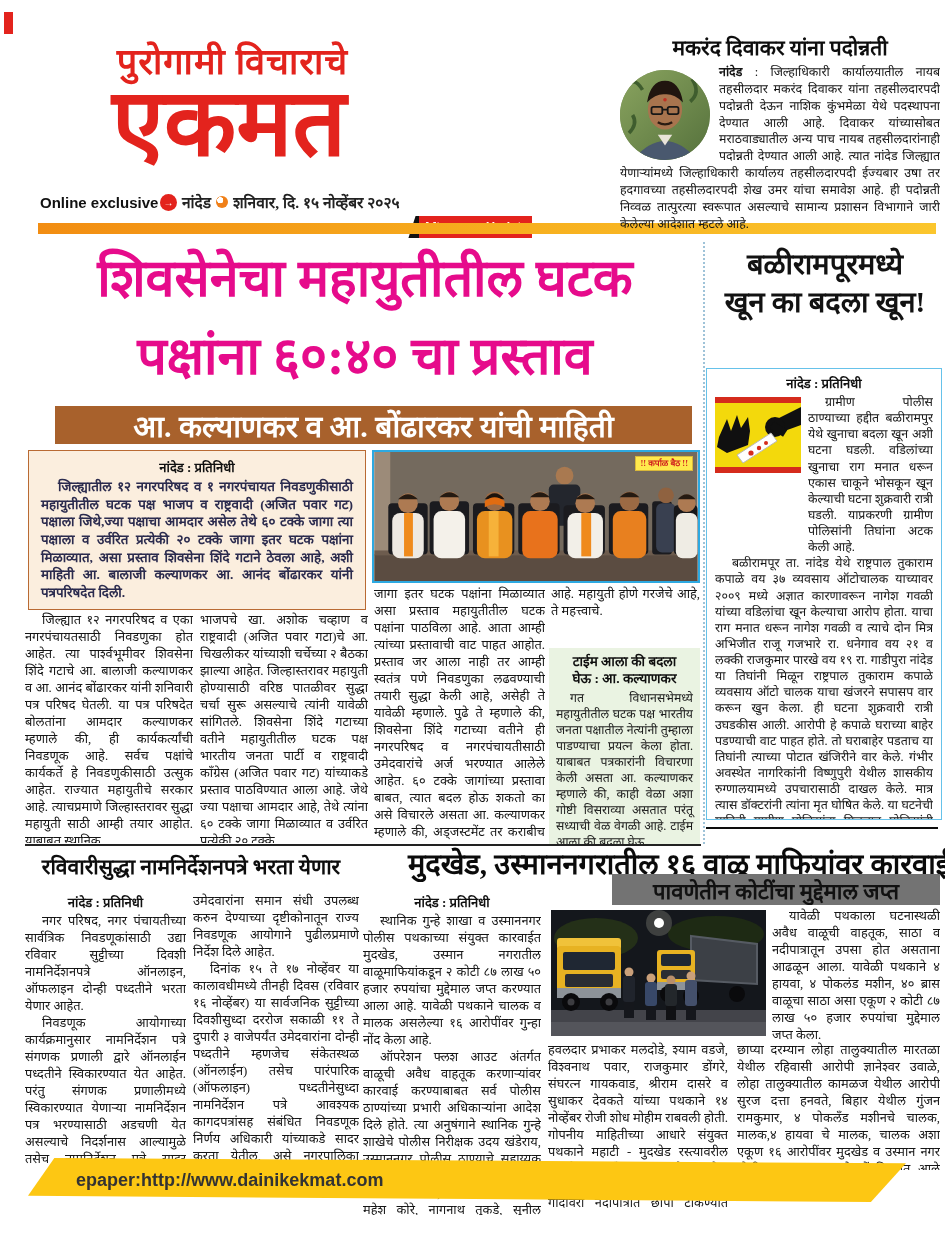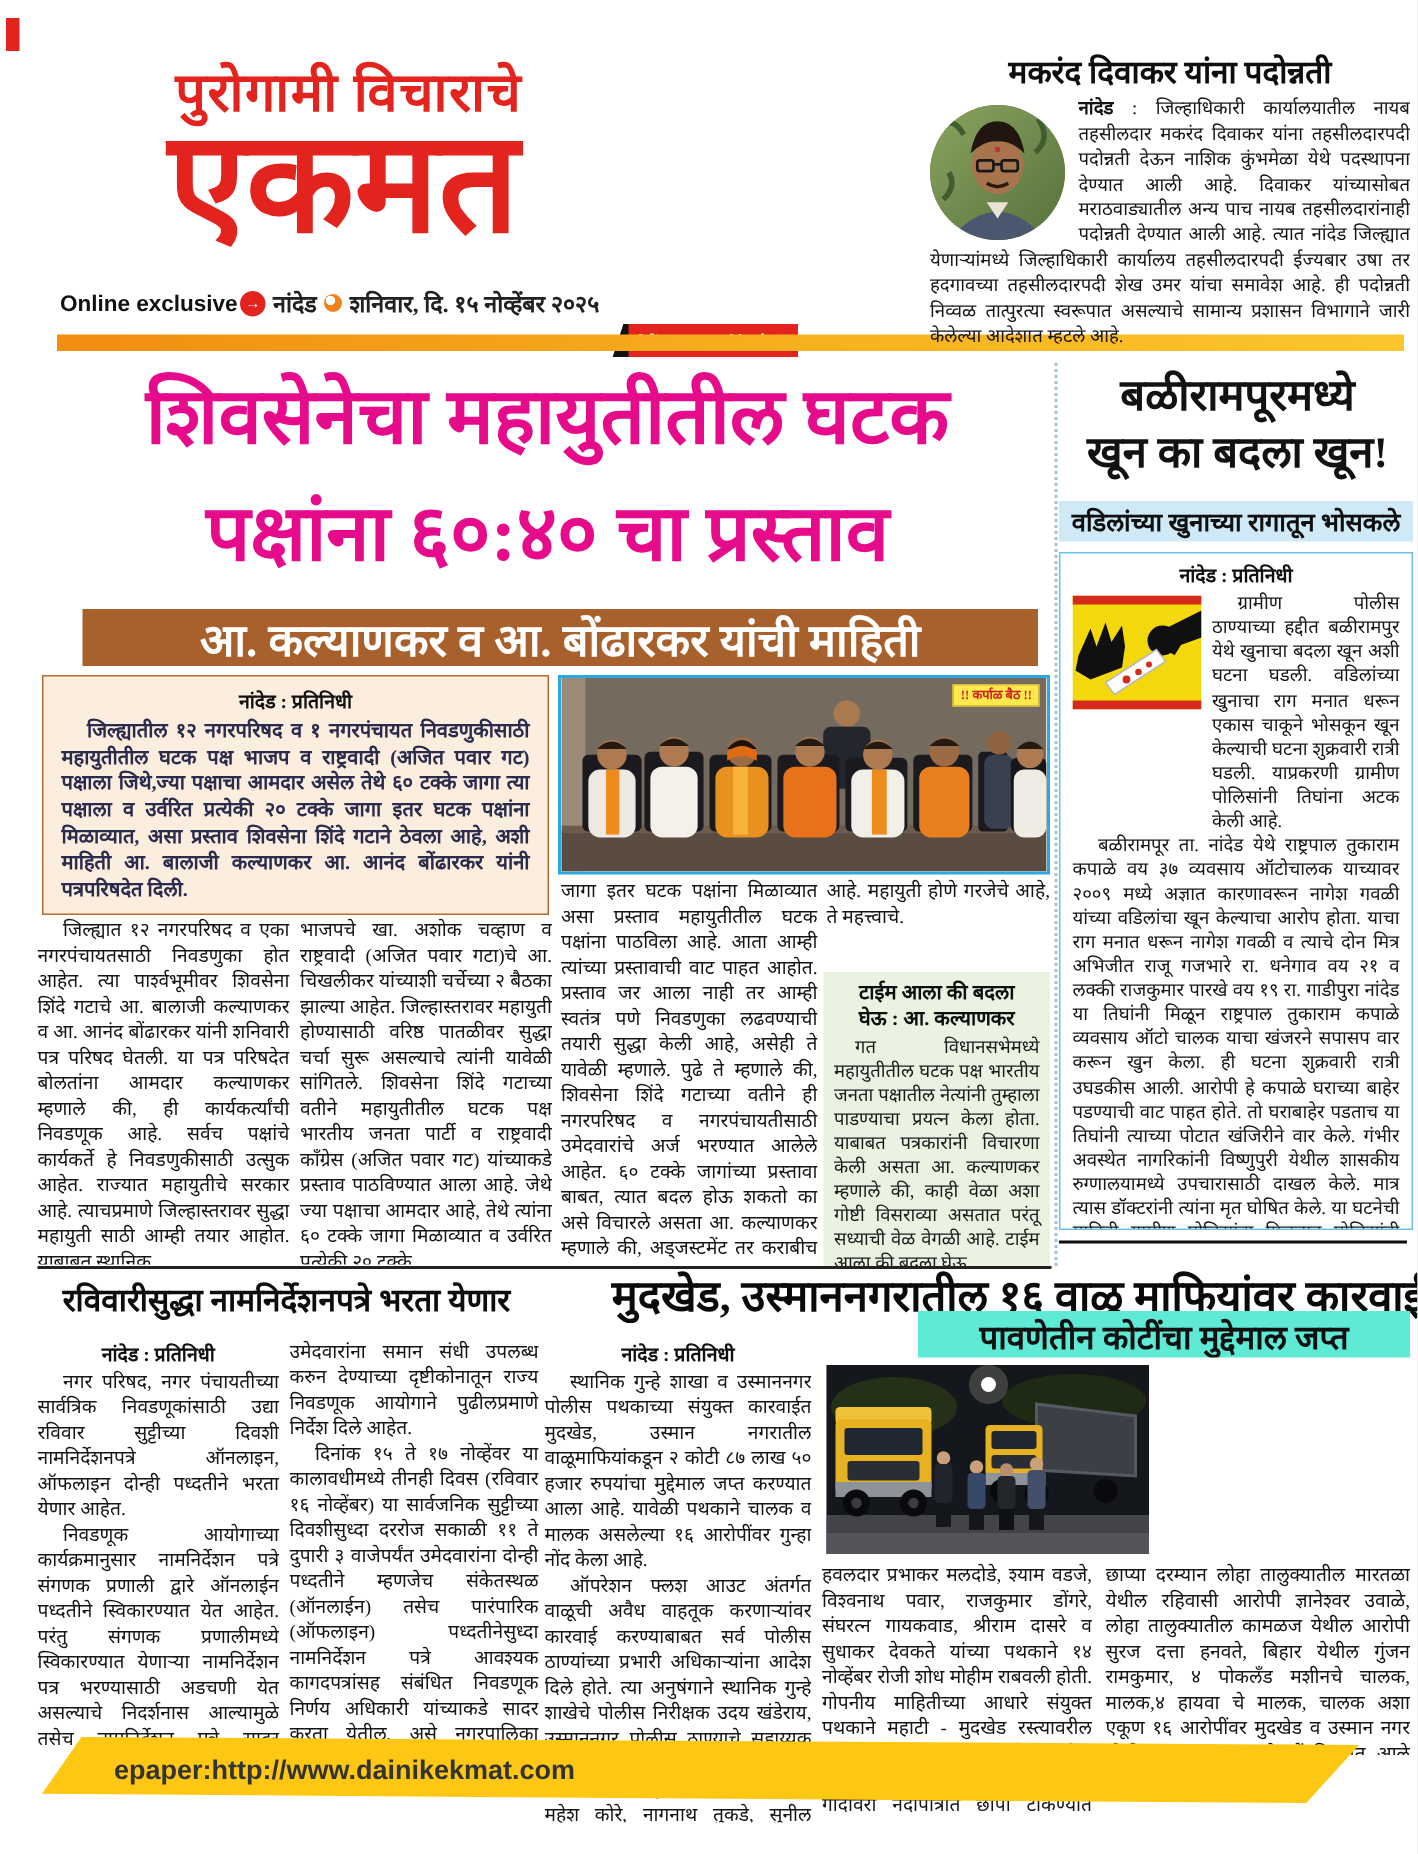--- a/index.html
+++ b/index.html
@@ -63,21 +63,21 @@
 
   .ruleA{left:706px;top:827px;width:232px;height:2px;background:#0d0d0d;}
   .ruleB{left:25px;top:844px;width:676px;height:2px;background:#222;}
 
   
   .nom-h{left:20px;top:852px;width:342px;font-size:21px;font-weight:700;text-align:center;color:#0d0d0d;overflow:hidden;}
   .nomc1{left:25px;top:893px;width:161px;height:272px;}
   .nomc2{left:193px;top:893px;width:166px;height:272px;}
   .raid-h{left:372px;top:843px;width:578px;font-size:29px;font-weight:700;text-align:right;color:#0a0a0a;overflow:hidden;white-space:nowrap;}
   .raidc1{left:363px;top:893px;width:178px;height:322px;}
-  .peach-bar{left:612px;top:874px;width:328px;height:31px;background:#5eead4;color:#111;font-size:22px;font-weight:700;
+  .peach-bar{left:612px;top:874px;width:328px;height:31px;background:#737373;color:#111;font-size:22px;font-weight:700;
              display:flex;align-items:center;justify-content:center;overflow:hidden;}
   .truck-box{left:551px;top:910px;width:215px;height:126px;overflow:hidden;background:#14171c;}
   .raid-beside{left:772px;top:908px;width:168px;height:132px;}
   .raid-ul{left:548px;top:1042px;width:180px;height:172px;}
   .raid-ur{left:737px;top:1042px;width:203px;height:128px;}
 
   
   .footer-band{left:28px;top:1158px;width:878px;height:44px;background:#fdc713;z-index:6;
                clip-path:polygon(3% 0, 100% 12%, 96% 100%, 0 86%);
                display:flex;align-items:center;}
@@ -222,21 +222,20 @@
   </div>
 
   <div class="abs col c4 jtxt">आहे. महायुती होणे गरजेचे आहे, ते महत्त्वाचे.</div>
 
   <div class="abs dotted-sep"></div>
 
   <div class="abs crime-h">
     <div>बळीरामपूरमध्ये</div>
     <div>खून का बदला खून!</div>
   </div>
-  <div class="abs crime-sub">वडिलांच्या खुनाच्या रागातून भोसकले</div>
 
   <div class="abs crime-box">
     <div class="dateline">नांदेड : प्रतिनिधी</div>
     <div class="knife-wrap">
       <svg width="86" height="76" viewBox="0 0 86 76">
         <rect width="86" height="76" fill="#f3d90c"></rect>
         <rect width="86" height="6" fill="#d52b1c"></rect>
         <rect y="70" width="86" height="6" fill="#d52b1c"></rect>
         <path d="M4,40 L12,22 L16,34 L22,18 L26,31 L33,20 L35,34 L33,48 L12,56 L2,50 Z" fill="#101010"></path>
         <path d="M86,10 L58,24 L64,36 L86,28 Z" fill="#101010"></path>
@@ -317,20 +316,21 @@
         <circle cx="120" cy="70" r="4.5" fill="#b98f6b"></circle>
           <rect x="114" y="74" width="12" height="22" rx="3" fill="#23272b"></rect>
           <rect x="115" y="96" width="10" height="14" fill="#101114"></rect>
         <circle cx="140" cy="66" r="4.5" fill="#caa07a"></circle>
           <rect x="134" y="70" width="12" height="26" rx="3" fill="#44506b"></rect>
           <rect x="135" y="96" width="10" height="14" fill="#15171c"></rect>
       </g>
     </svg>
   </div>
 
+  <div class="abs col raid-beside jtxt para">यावेळी पथकाला घटनास्थळी अवैध वाळूची वाहतूक, साठा व नदीपात्रातून उपसा होत असताना आढळून आला. यावेळी पथकाने ४ हायवा, ४ पोकलंड मशीन, ४० ब्रास वाळूचा साठा असा एकूण २ कोटी ८७ लाख ५० हजार रुपयांचा मुद्देमाल जप्त केला.</div>
   <div class="abs col raid-ul jtxt">हवलदार प्रभाकर मलदोडे, श्याम वडजे, विश्वनाथ पवार, राजकुमार डोंगरे, संघरत्न गायकवाड, श्रीराम दासरे व सुधाकर देवकते यांच्या पथकाने १४ नोव्हेंबर रोजी शोध मोहीम राबवली होती. गोपनीय माहितीच्या आधारे संयुक्त पथकाने महाटी - मुदखेड रस्त्यावरील महाटी बसस्टँडजवळ तसेच लोहा तालुक्यातील कौडगाव शिवारातील गोदावरी नदीपात्रात छापा टाकण्यात आला.</div>
   <div class="abs col raid-ur jtxt">छाप्या दरम्यान लोहा तालुक्यातील मारतळा येथील रहिवासी आरोपी ज्ञानेश्वर उवाळे, लोहा तालुक्यातील कामळज येथील आरोपी सुरज दत्ता हनवते, बिहार येथील गुंजन रामकुमार, ४ पोकलँड मशीनचे चालक, मालक,४ हायवा चे मालक, चालक अशा एकूण १६ आरोपींवर मुदखेड व उस्मान नगर पोलीस ठाण्यात ३ गुन्हे नोंदविण्यात आले आहेत.</div>
 
   <div class="abs footer-band sans">
     <span>epaper:http://www.dainikekmat.com</span>
   </div>
 
 </div>
 
 </body></html>

